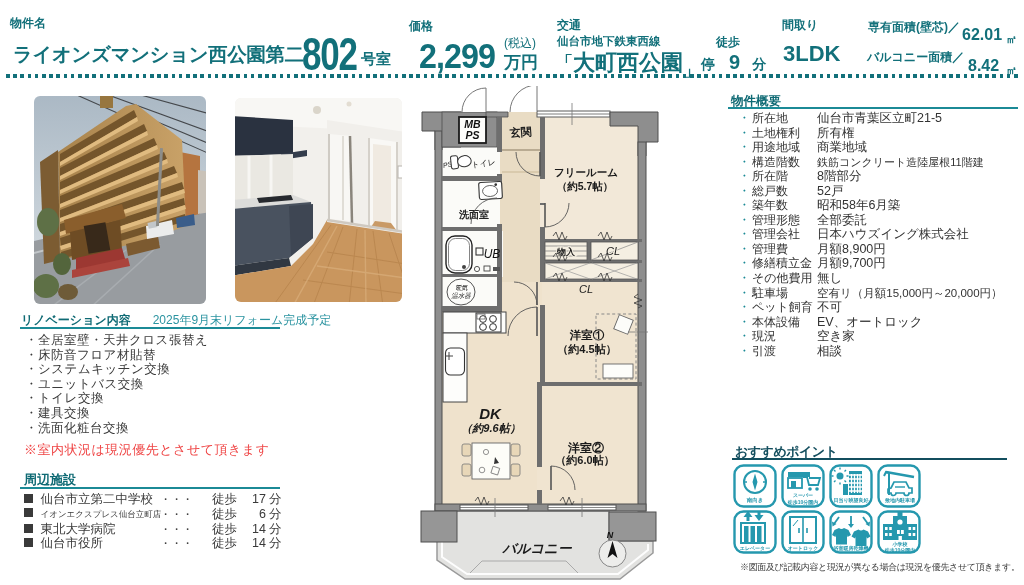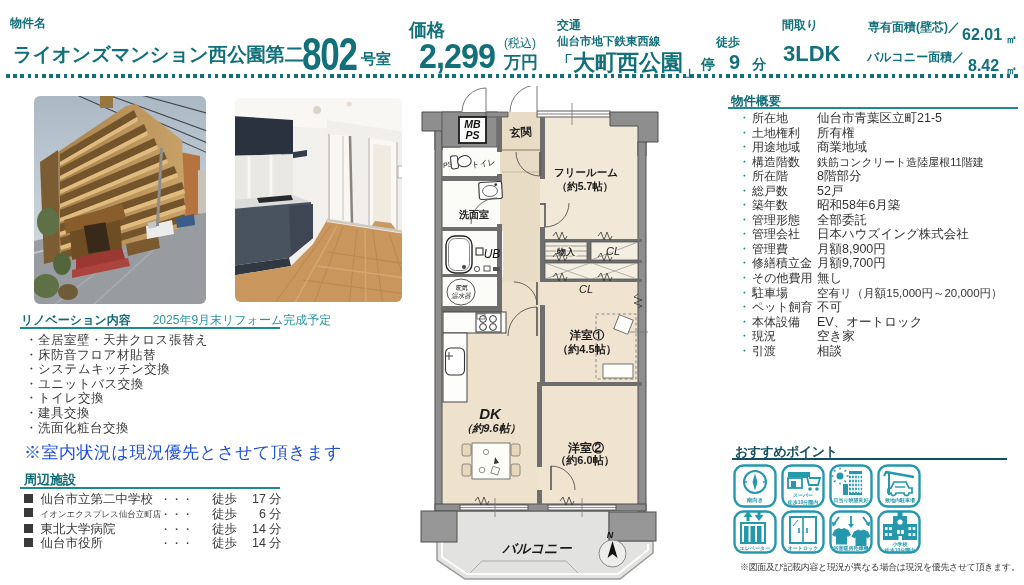--- a/index.html
+++ b/index.html
@@ -15,21 +15,21 @@
 <div class="page">
 
 <div class="abs teal b" style="left:10px;top:15px;font-size:12px;">物件名</div>
 
 <div class="abs teal b" style="left:13px;top:41px;font-size:19.3px;letter-spacing:-0.2px;">ライオンズマンション西公園第二</div>
 
 <div class="abs teal b" style="left:302px;top:27px;font-size:46px;letter-spacing:-1.5px;transform:scaleX(0.76);transform-origin:0 0;">802</div>
 
 <div class="abs teal b" style="left:361px;top:50px;font-size:15px;">号室</div>
 
-<div class="abs teal b" style="left:409px;top:18px;font-size:18px;">価格</div>
+<div class="abs teal b" style="left:409px;top:18px;font-size:12px;">価格</div>
 
 <div class="abs teal b" style="left:419px;top:36px;font-size:35px;letter-spacing:-1px;transform:scaleX(0.92);transform-origin:0 0;">2,299</div>
 
 <div class="abs teal" style="left:504px;top:35px;font-size:12px;">(税込)</div>
 
 <div class="abs teal b" style="left:504px;top:51px;font-size:17px;">万円</div>
 
 <div class="abs teal b" style="left:557px;top:17px;font-size:12px;">交通</div>
 
 <div class="abs teal b" style="left:557px;top:34px;font-size:11.5px;">仙台市地下鉄東西線</div>
@@ -193,21 +193,21 @@
 ・全居室壁・天井クロス張替え<br>
 ・床防音フロア材貼替<br>
 ・システムキッチン交換<br>
 ・ユニットバス交換<br>
 ・トイレ交換<br>
 ・建具交換<br>
 ・洗面化粧台交換
 </div>
 
 
-<div class="abs" style="left:24px;top:441px;font-size:17px;color:#1d4ed8;letter-spacing:0.5px;">※室内状況は現況優先とさせて頂きます</div>
+<div class="abs" style="left:24px;top:441px;font-size:13px;color:#ef4444;letter-spacing:0.5px;">※室内状況は現況優先とさせて頂きます</div>
 
 <div class="abs b" style="left:24px;top:471px;font-size:13px;color:#0f6a74;">周辺施設</div>
 
 <div class="abs" style="left:20px;top:487px;width:260px;height:2px;background:#1b8a96;"></div>
 
 <div class="abs" style="left:24px;top:492px;width:280px;">
 <table style="border-collapse:collapse;font-size:12.5px;line-height:14.35px;color:#3a3a3a;white-space:nowrap;table-layout:fixed;width:262px;">
 <colgroup>
           <col style="width:136px;">
           <col style="width:52px;">

